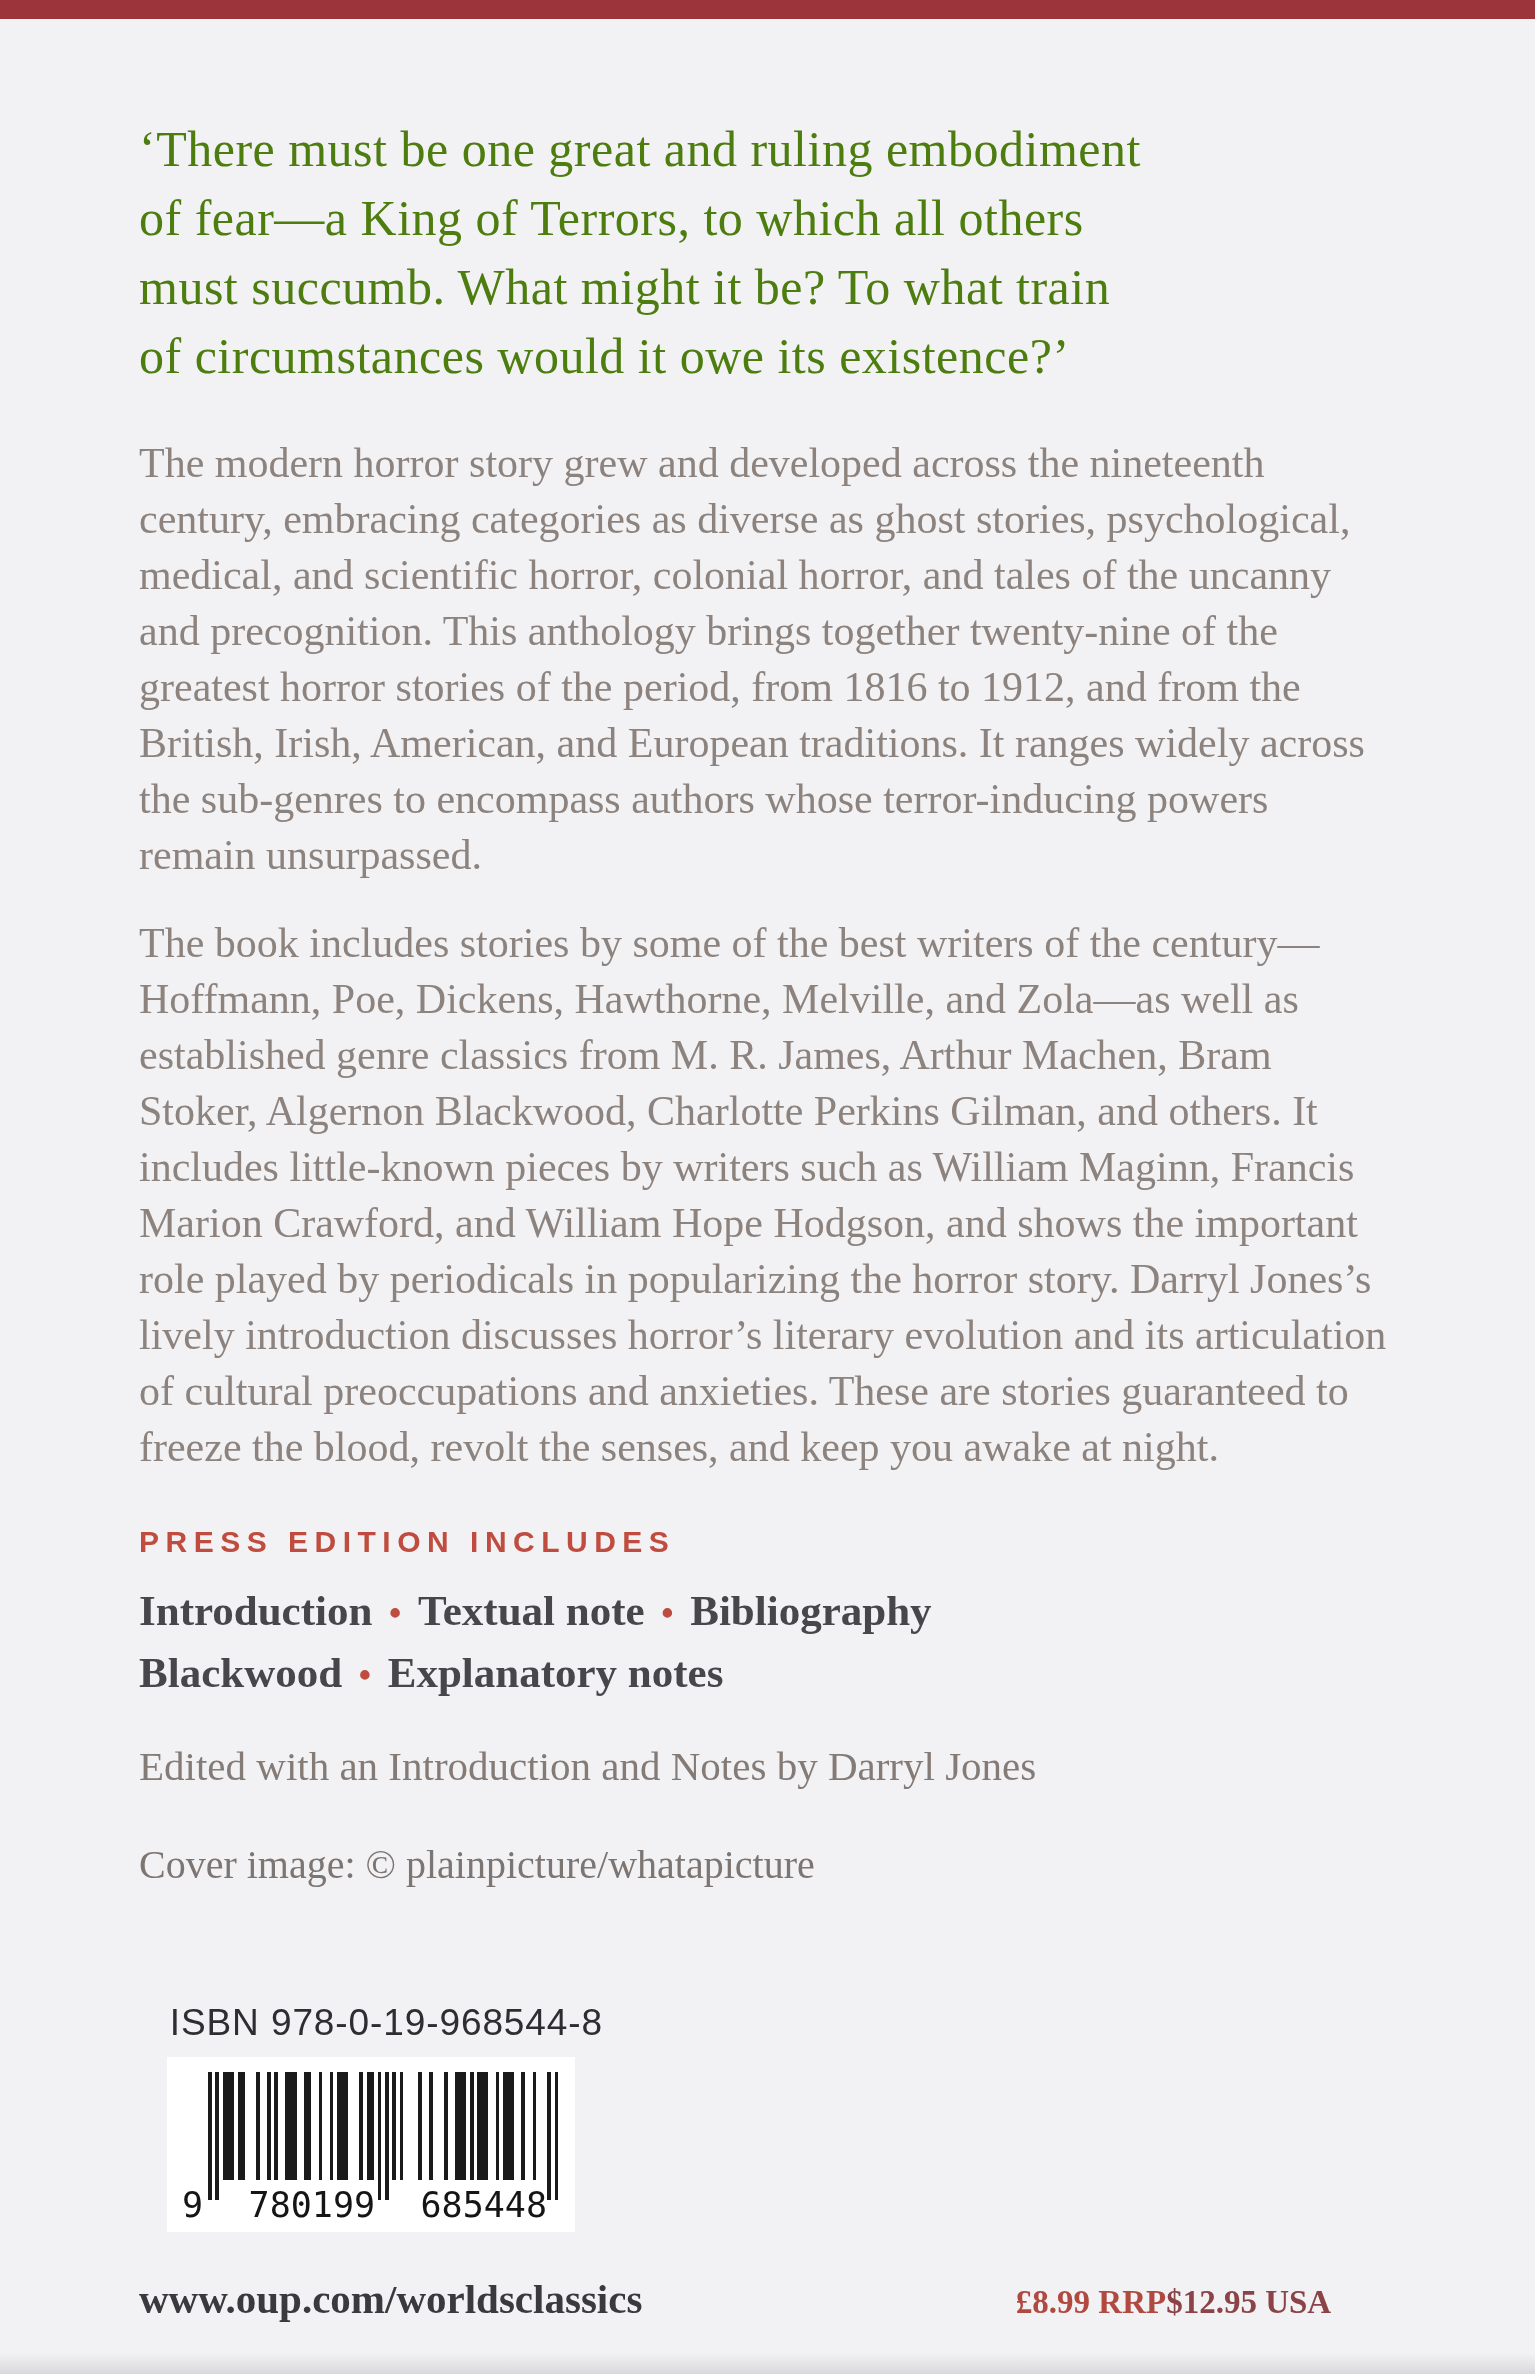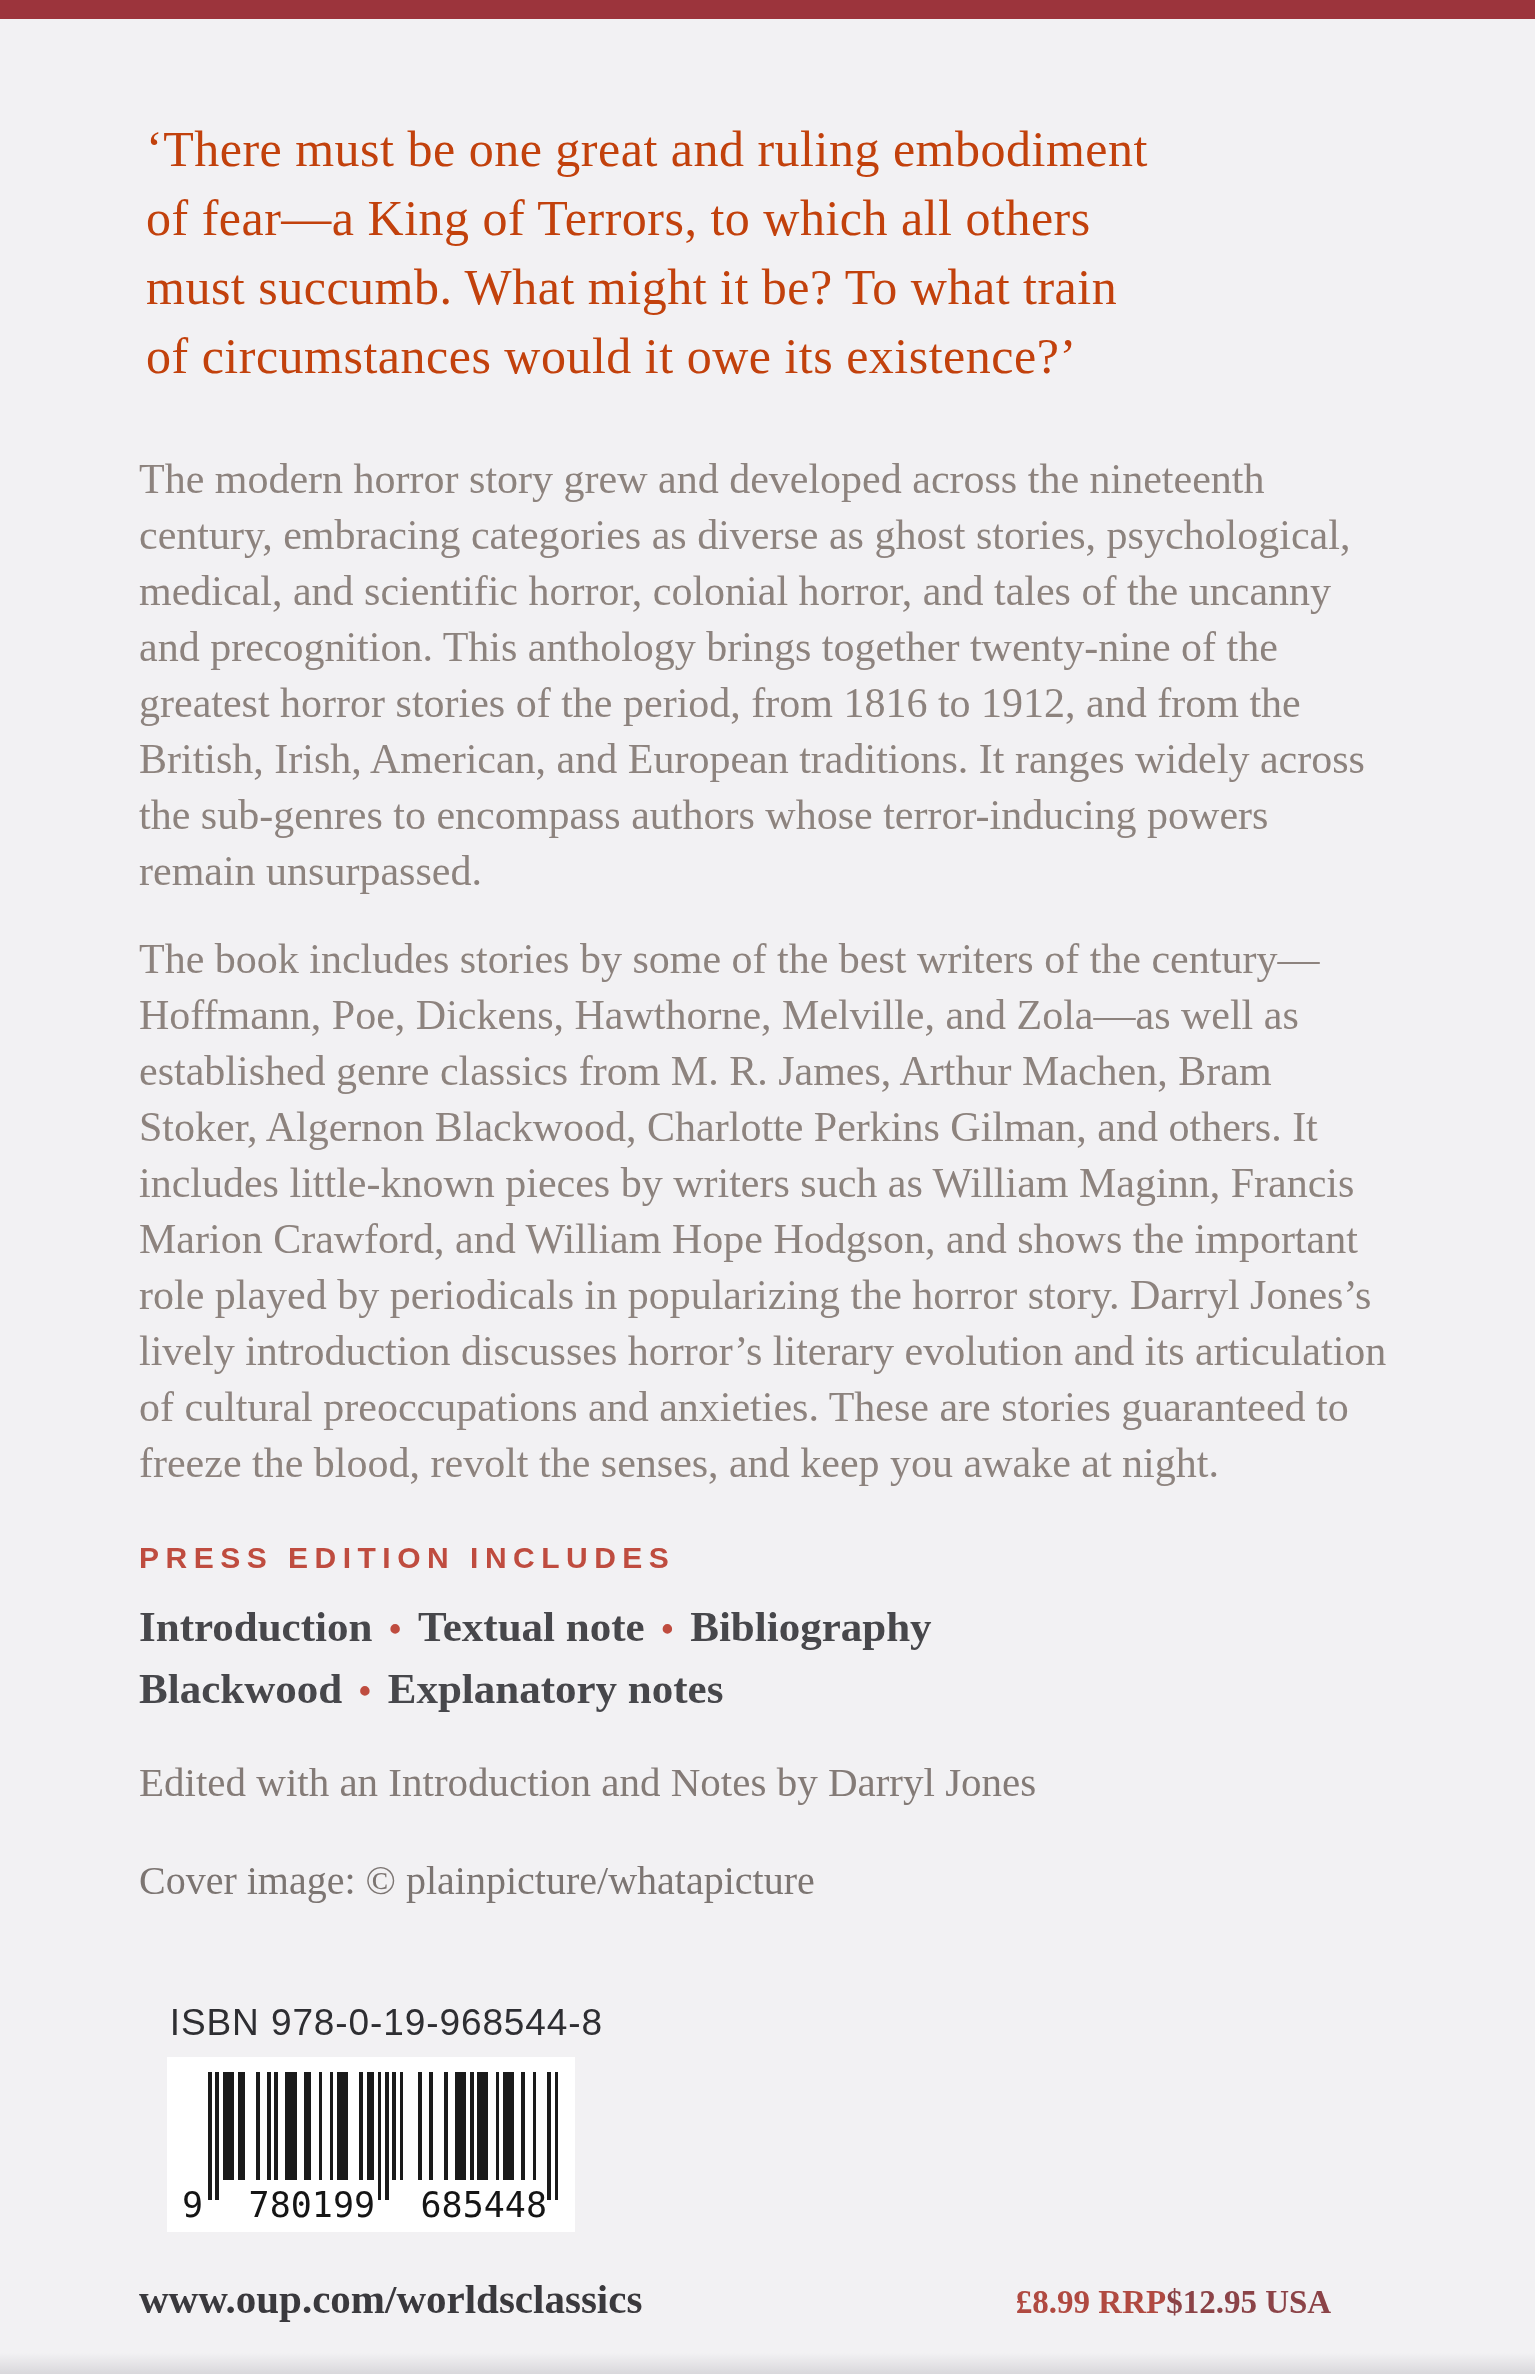--- a/index.html
+++ b/index.html
@@ -12,22 +12,22 @@
     display:flex; flex-direction:column;
     font-family:"Liberation Serif", serif;
   }
   .top-band { flex:0 0 auto; height:18.6px; background:#9c343c; }
   .content {
     flex:1 1 auto;
     display:flex; flex-direction:column;
     box-sizing:border-box;
     padding:0 134px 0 139px;
   }
-  .quote { margin-top:96px; color:#c2410c; font-size:50px; line-height:69px; letter-spacing:0.5px;margin-left:7px; }
-  .paragraphs { margin-top:60px; color:#8d837e; font-size:42px; line-height:56px; max-width:1254px; }
+  .quote { margin-top:96px; color:#4d7c0f; font-size:50px; line-height:69px; letter-spacing:0.5px; }
+  .paragraphs { margin-top:44px; color:#8d837e; font-size:42px; line-height:56px; max-width:1254px; }
   .paragraphs p { margin:0; }
   .paragraphs p + p { margin-top:32px; }
   .edition-heading {
     margin-top:50px;
     font-family:"Liberation Sans", sans-serif;
     font-weight:bold; font-size:30px; letter-spacing:6.5px;
     color:#bf4c3f;
   }
   .edition-list { margin-top:22px; font-weight:bold; font-size:43px; color:#47474b; line-height:59px; }
   .bullet { color:#bf4c3f; padding:0 16.7px; font-size:35px; }

